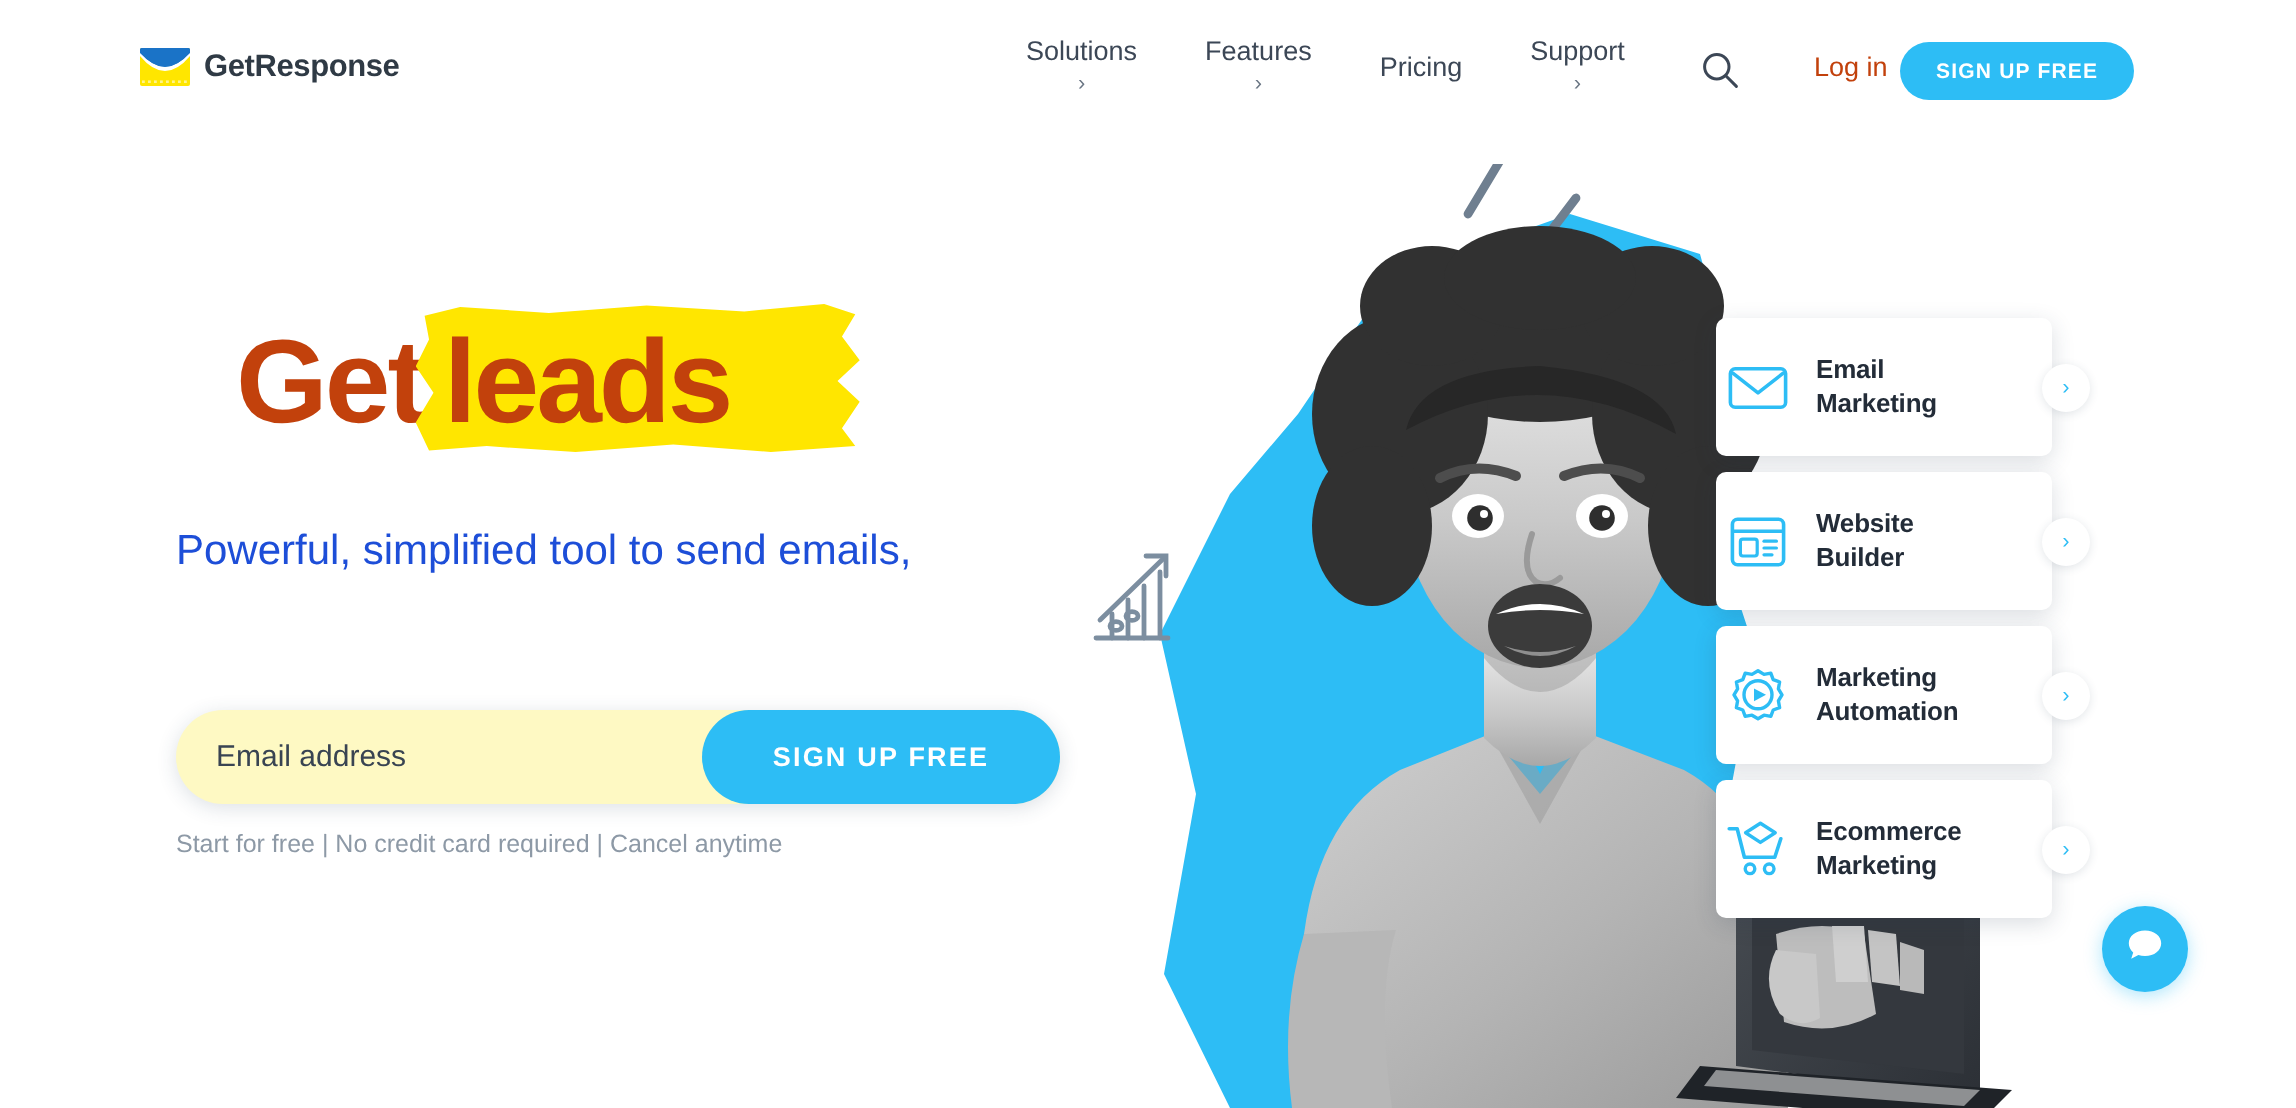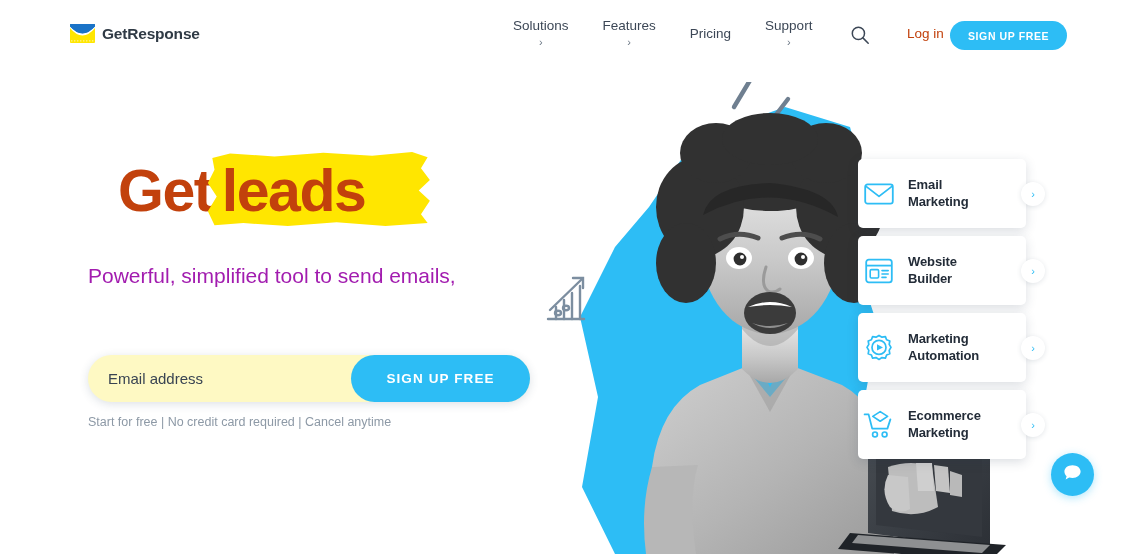--- a/index.html
+++ b/index.html
@@ -178,21 +178,21 @@
       0% 80%, 4% 60%, 0% 42%, 3% 24%
     );
   }
 
   .subhead {
     position: absolute;
     left: 88px;
     top: 194px;
     font-size: 21px;
     line-height: 1.42;
-    color: #a21caf;
+    color: #1d4ed8;
     font-weight: normal;
     width: 480px;
     z-index: 6;
   }
 
   .signup-form {
     position: absolute;
     left: 88px;
     top: 288px;
     width: 442px;

